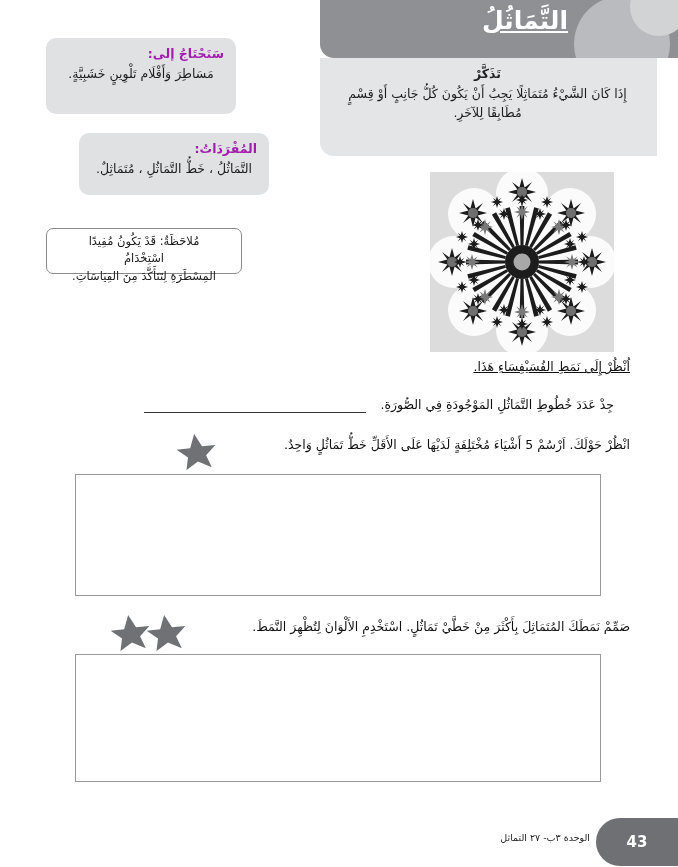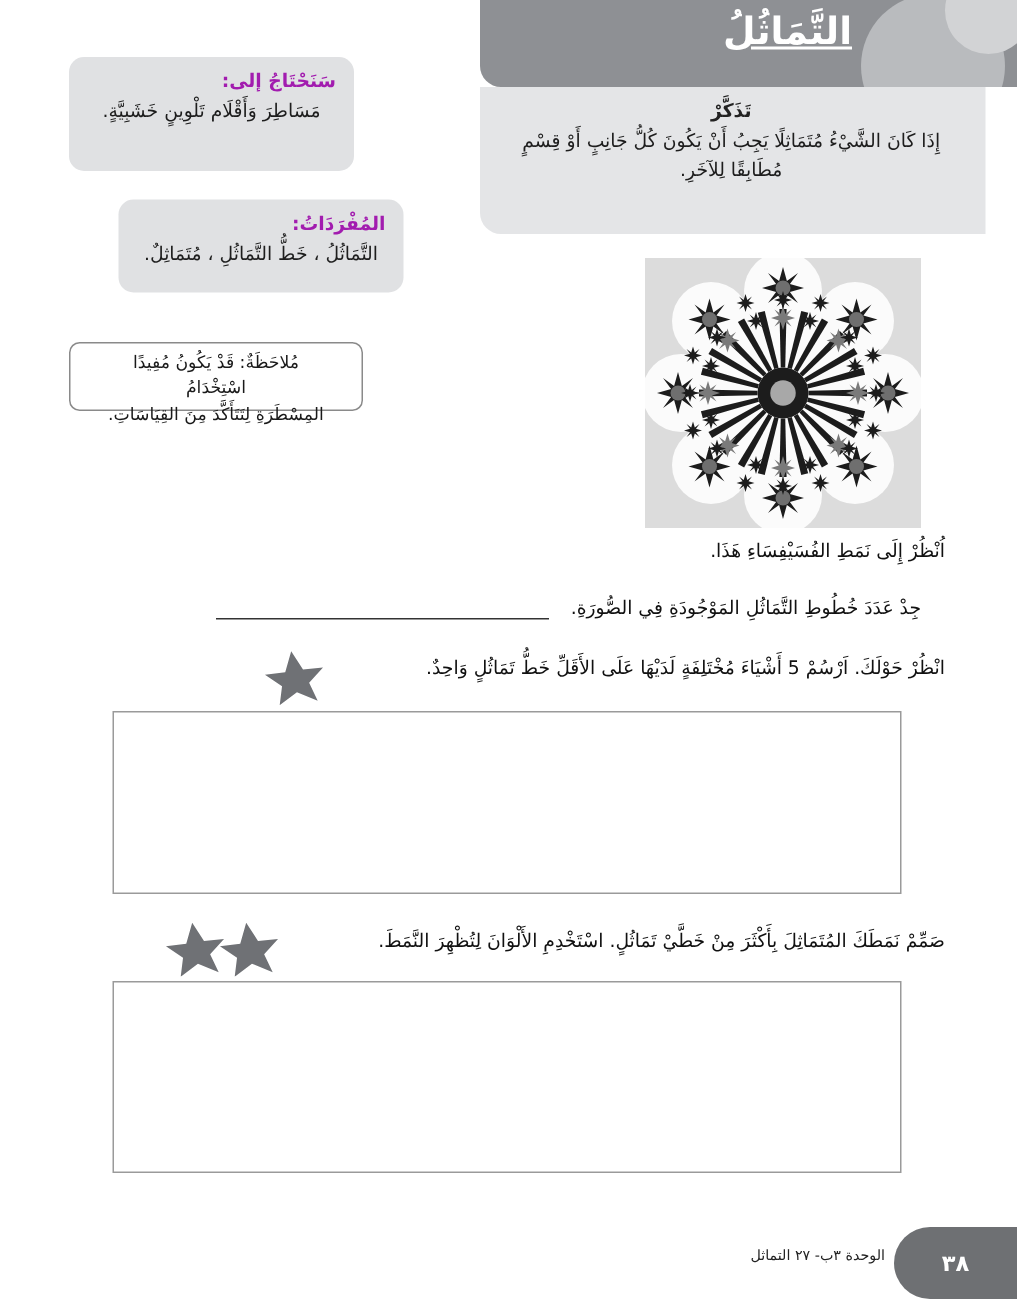--- a/index.html
+++ b/index.html
@@ -137,21 +137,21 @@
   .mosaic-frame svg { display: block; }
 
   
   .q-row {
     position: absolute;
     font-size: 12.5px;
     line-height: 1.5;
     color: #111;
     white-space: nowrap;
   }
-  #q1 { right: 48px; top: 358px; }
+  #q1 { right: 48px; top: 358px; text-decoration: underline; }
   #q2 { right: 64px; top: 396px; margin-left: 22px; }
   #q3 { right: 48px; top: 436px; }
   #q4 { right: 48px; top: 618px; }
 
   .answer-rule {
     position: absolute;
     left: 144px;
     top: 412px;
     width: 222px;
     height: 0;
@@ -440,14 +440,14 @@
   <path d="M21.5,2 L27.6,15.2 L41,15.7 L30.4,24.6 L34.4,37.2 L21.5,29.6 L8.9,36.6 L12.2,24.3 L2,15.1 L15.6,15.4 Z" fill="#6f7175" transform="rotate(-8 21 19)"></path>
 </svg>
 <svg class="star" id="star-3" width="42" height="38" viewBox="0 0 42 38">
   <path d="M21.5,2 L27.6,15.2 L41,15.7 L30.4,24.6 L34.4,37.2 L21.5,29.6 L8.9,36.6 L12.2,24.3 L2,15.1 L15.6,15.4 Z" fill="#6f7175" transform="rotate(-8 21 19)"></path>
 </svg>
 
 <div class="answer-box" id="answer-box-2"></div>
 
 <div class="footer-text">الوحدة ٣ب- ٢٧ التماثل</div>
 <div class="page-badge">
-  <span>٣٨</span>
+  <span>43</span>
 </div>
 
 </body></html>

